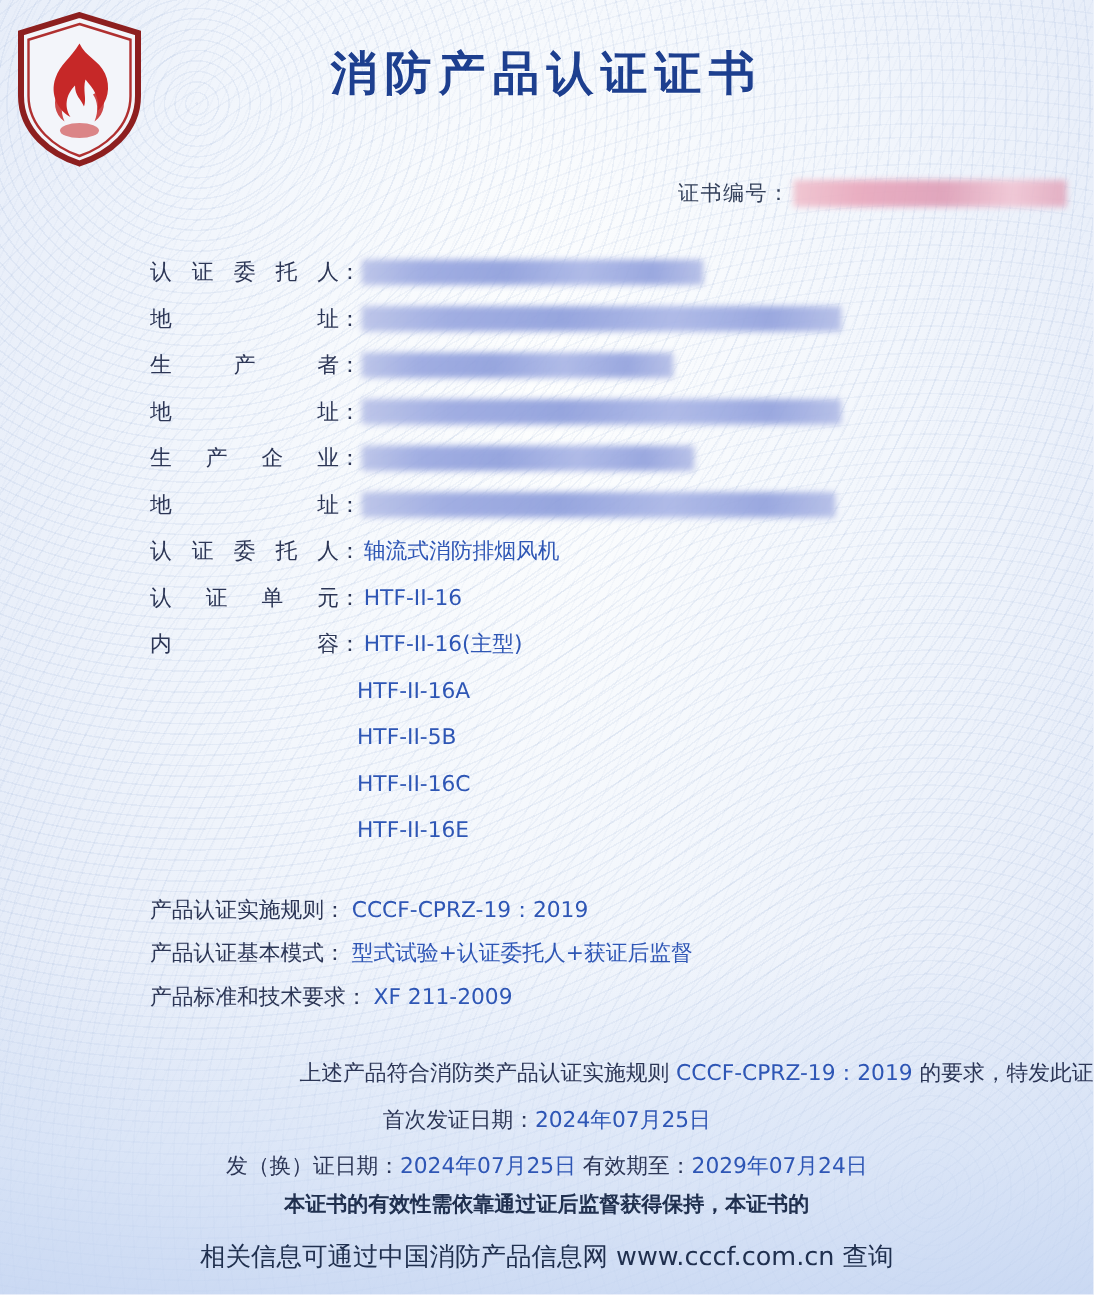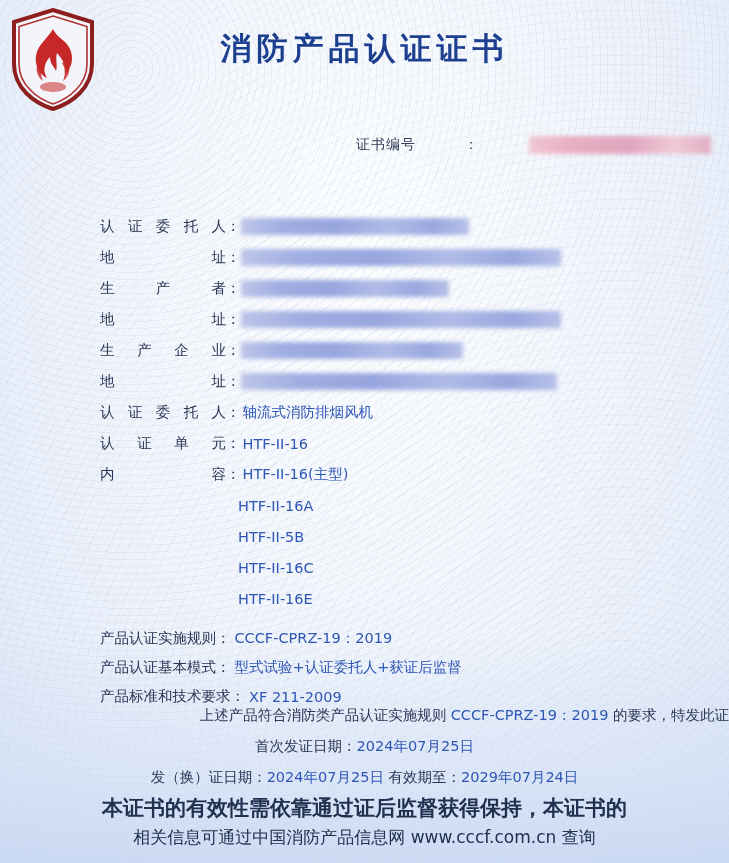--- a/index.html
+++ b/index.html
@@ -83,25 +83,24 @@
     width: 729px;
     text-align: center;
     font-size: 17px;
     letter-spacing: 1.3px;
     color: #5f738f;
   }
 
   
   .certno-row {
     position: absolute;
-    top: 136px;
+    top: 120px;
     right: 18px;
     display: flex;
     align-items: flex-start;
-    gap: 48px;
   }
   .certno-label {
     font-family: "DejaVu Sans", sans-serif;
     font-size: 14px;
     color: #34405a;
     letter-spacing: 1px;
   }
   .redact {
     display: inline-block;
     height: 17px;
@@ -113,21 +112,20 @@
   .redact.pink {
     background: linear-gradient(90deg, #f0c3cf 0%, #e9a8bd 25%, #dfa0b8 55%, #f1c6d4 80%, #e2aabf 100%);
   }
 
   
   .fields {
     position: absolute;
     left: 100px;
     top: 166px;
     width: 620px;
-    margin-top: 45px;
   }
   .row {
     display: flex;
     align-items: center;
     height: 31px;
   }
   .label {
     width: 126px;
     flex: 0 0 126px;
     font-family: "DejaVu Sans", sans-serif;
@@ -152,21 +150,21 @@
   }
   .row.sub .label,
   .row.sub .colon {
     visibility: hidden;
   }
 
   
   .lower {
     position: absolute;
     left: 0;
-    top: 624px;
+    top: 592px;
     width: 619px;
   }
   .lrow {
     display: flex;
     height: 29px;
     align-items: center;
     padding-left: 100px;
   }
   .lrow .lab {
     font-family: "DejaVu Sans", sans-serif;
@@ -212,21 +210,21 @@
     color: #2c3656;
   }
   .validity .hl { color: #2e56b5; }
 
   .footer1 {
     position: absolute;
     top: 794px;
     width: 729px;
     text-align: center;
     font-family: "DejaVu Sans", sans-serif;
-    font-size: 21px;
+    font-size: 14px;
     font-weight: bold;
     color: #20304f;
   }
   .footer2 {
     position: absolute;
     top: 826px;
     width: 729px;
     text-align: center;
     font-family: "DejaVu Sans", sans-serif;
     font-size: 17px;

